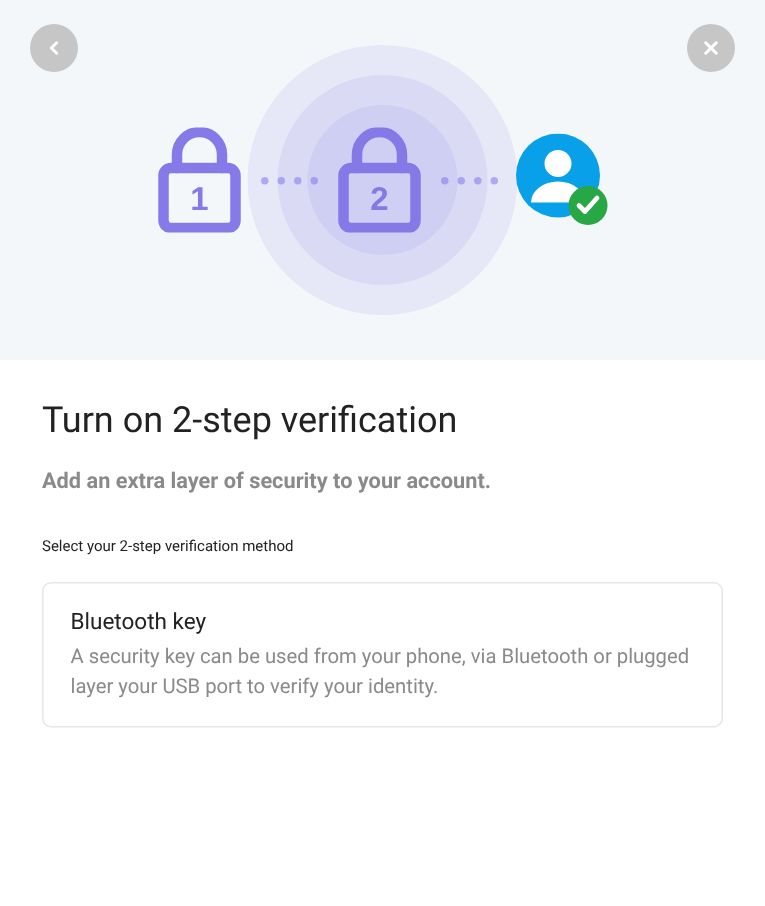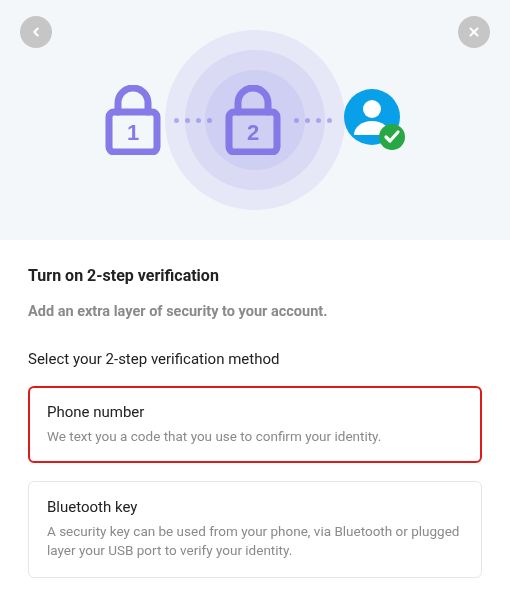--- a/index.html
+++ b/index.html
@@ -66,33 +66,33 @@
   .dots span {
     width: 5px;
     height: 5px;
     background: #b7b0f4;
     border-radius: 50%;
   }
   .content {
     padding: 26px 28px 20px 28px;
   }
   .title {
-    font-size: 16px;
-    font-weight: 700;
+    font-size: 24px;
+    font-weight: 400;
     color: #222;
     margin-bottom: 18px;
   }
   .subtitle {
     font-size: 14.5px;
     color: #8a8a8a;
     margin-bottom: 30px;
     font-weight: bold;
   }
   .method-label {
-    font-size: 15px;
+    font-size: 10px;
     color: #222;
     margin-bottom: 18px;
   }
   .option {
     border: 1px solid #e6e6e6;
     border-radius: 6px;
     padding: 16px 18px;
     margin-bottom: 18px;
     cursor: pointer;
     background: #fff;
@@ -169,22 +169,18 @@
       <path d="M42 48 l4 4 l8 -9" fill="none" stroke="#ffffff" stroke-width="3.2" stroke-linecap="round" stroke-linejoin="round"></path>
     </svg>
   </div>
 </div>
 
 <div class="content">
   <h1 class="title">Turn on 2-step verification</h1>
   <p class="subtitle">Add an extra layer of security to your account.</p>
   <p class="method-label">Select your 2-step verification method</p>
 
-  <div class="option selected">
-    <div class="option-title">Phone number</div>
-    <div class="option-desc">We text you a code that you use to confirm your identity.</div>
-  </div>
 
   <div class="option">
     <div class="option-title">Bluetooth key</div>
     <div class="option-desc">A security key can be used from your phone, via Bluetooth or plugged layer your USB port to verify your identity.</div>
   </div>
 </div>
 
 </body></html>

